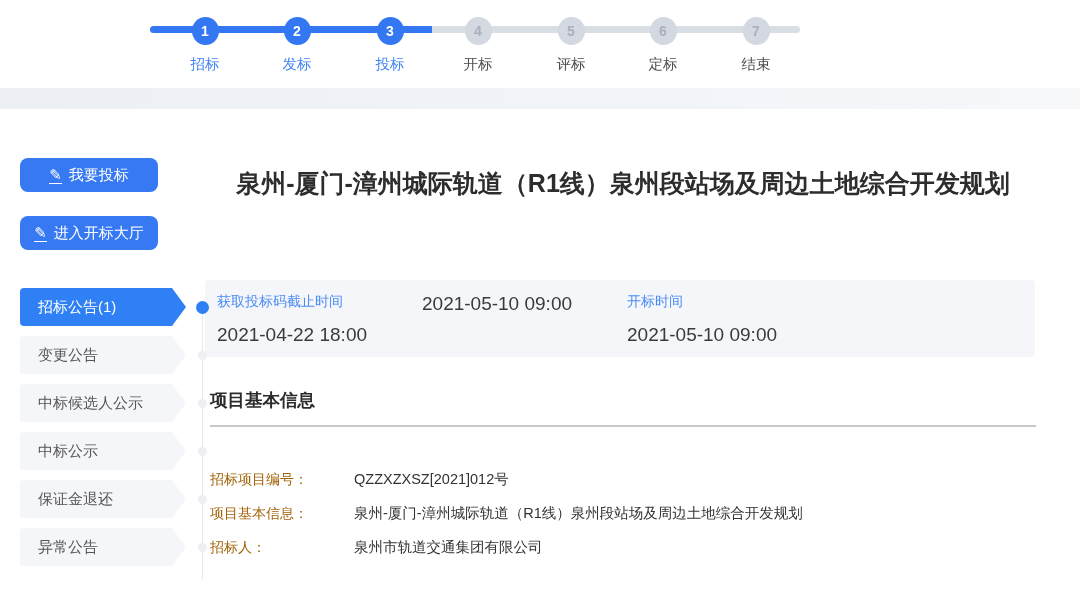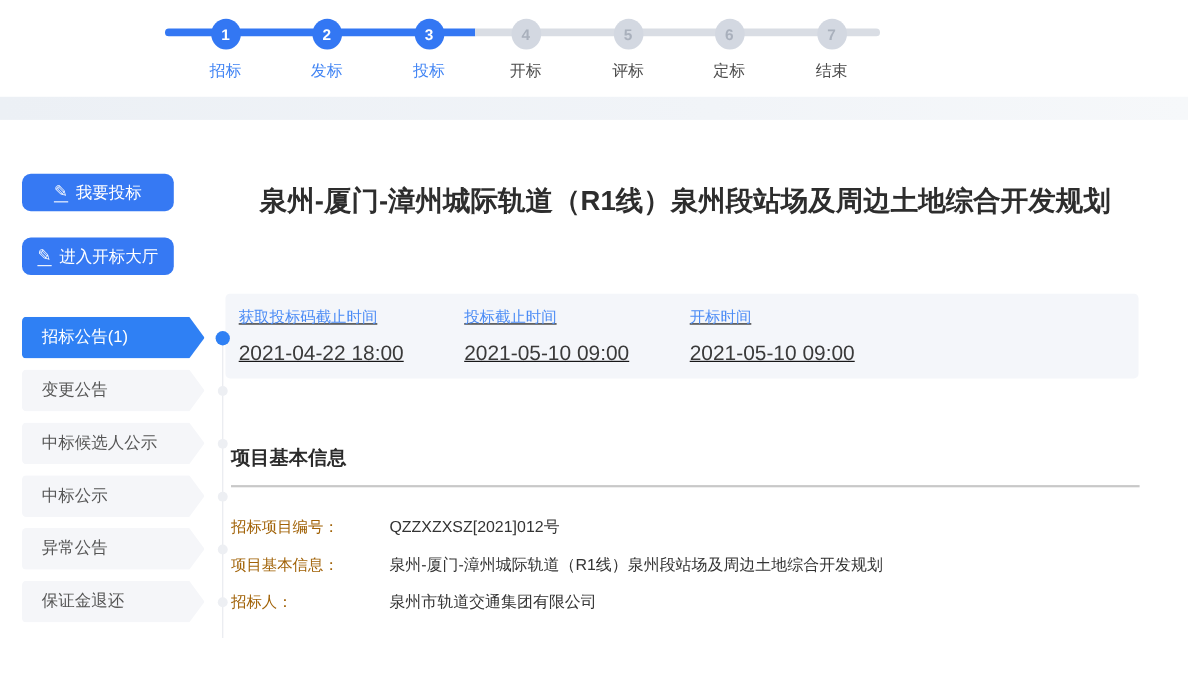--- a/index.html
+++ b/index.html
@@ -48,27 +48,27 @@
   .timeline{position:absolute;left:202px;top:302px;width:1px;height:278px;background:#e6e9ee;z-index:1;}
   .tdot{position:absolute;border-radius:50%;z-index:3;}
   .tdot.blue{left:196px;top:301px;width:13px;height:13px;background:#2f80f4;}
   .tdot.grey{left:198px;width:9px;height:9px;background:#edeff3;}
   .tdot.g1{top:351px}.tdot.g2{top:399px}.tdot.g3{top:447px}.tdot.g4{top:495px}.tdot.g5{top:543px}
 
   
   .title{position:absolute;left:217px;top:164px;width:812px;text-align:center;
     font-size:25px;line-height:38px;font-weight:600;color:#2d2d2d;}
 
-  .info-box{position:absolute;left:205px;top:267px;width:830px;height:77px;
-    background:#f4f6fa;border-radius:4px;display:flex;padding-top:13px;box-sizing:border-box;text-decoration:underline;}
+  .info-box{position:absolute;left:205px;top:280px;width:830px;height:77px;
+    background:#f4f6fa;border-radius:4px;display:flex;padding-top:13px;box-sizing:border-box;}
   .info-col{width:205px;padding-left:12px;box-sizing:border-box;}
   .ilabel{color:#4c8cf5;font-size:14px;margin-bottom:13px;}
   .ivalue{color:#3a3a3a;font-size:19px;}
 
-  .section{position:absolute;left:210px;top:404px;width:826px;}
+  .section{position:absolute;left:210px;top:388px;width:826px;}
   .section-title{font-size:17.5px;font-weight:600;color:#2b2b2b;}
   .section-rule{margin-top:13px;height:2px;background:#c8c8c8;}
 
   .fields{position:absolute;left:210px;top:462px;width:826px;font-size:14px;}
   .frow{position:relative;height:34px;line-height:34px;white-space:nowrap;}
   .flabel{display:inline-block;width:128px;text-align:left;color:#a16207;}
   .fvalue{margin-left:16px;color:#333;font-size:14.5px;}
   .side-field{position:absolute;left:600px;top:0;}
   .side-field .flabel{width:auto;}
 </style>
@@ -118,41 +118,40 @@
 <button class="side-btn b2">
   <span class="pencil">✎</span>
   <span>进入开标大厅</span>
 </button>
 
 <div class="menu">
   <div class="menu-item active">招标公告(1)</div>
   <div class="menu-item">变更公告</div>
   <div class="menu-item">中标候选人公示</div>
   <div class="menu-item">中标公示</div>
+  <div class="menu-item">保证金退还</div>
   <div class="menu-item">异常公告</div>
-  <div class="menu-item">保证金退还</div>
 </div>
 
 <div class="timeline"></div>
 <div class="tdot blue"></div>
 <div class="tdot grey g1"></div>
 <div class="tdot grey g2"></div>
 <div class="tdot grey g3"></div>
 <div class="tdot grey g4"></div>
 <div class="tdot grey g5"></div>
 
 <div class="title">泉州-厦门-漳州城际轨道（R1线）泉州段站场及周边土地综合开发规划</div>
 
 <div class="info-box">
   <div class="info-col">
     <div class="ilabel">获取投标码截止时间</div>
     <div class="ivalue">2021-04-22 18:00</div>
   </div>
   <div class="info-col">
-    <div class="ilabel">投标截止时间</div>
     <div class="ivalue">2021-05-10 09:00</div>
   </div>
   <div class="info-col">
     <div class="ilabel">开标时间</div>
     <div class="ivalue">2021-05-10 09:00</div>
   </div>
 </div>
 
 <div class="section">
   <div class="section-title">项目基本信息</div>

